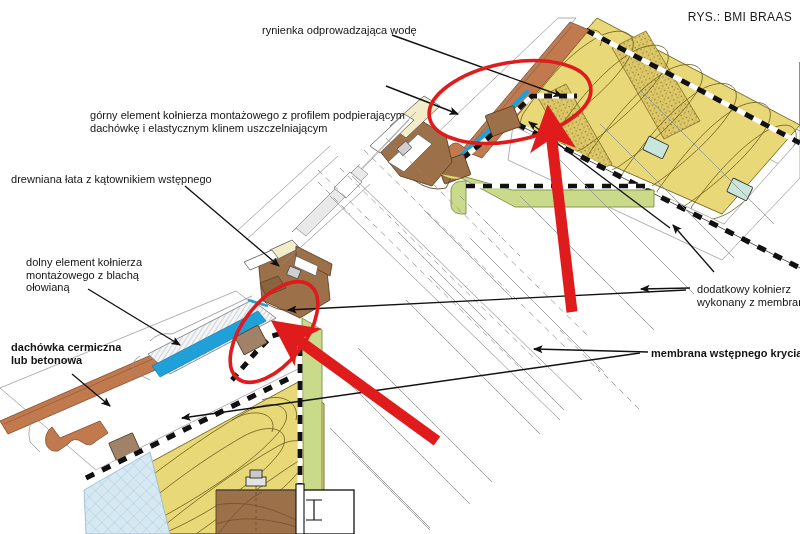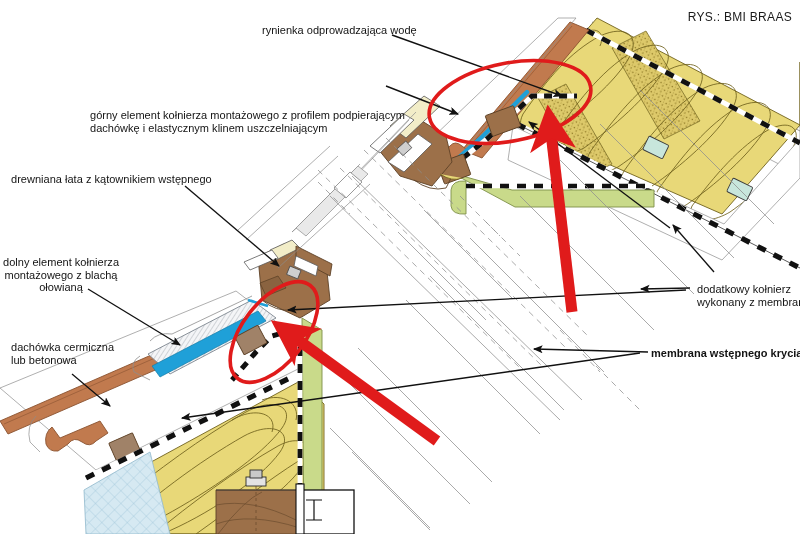--- a/index.html
+++ b/index.html
@@ -271,19 +271,19 @@
         <line x1="437" y1="441" x2="294" y2="337" stroke="#e01b1b" stroke-width="11" marker-end="url(#mk-arrow-red)"></line>
       </g>
 
 </svg>
 </div>
 
 <div id="labels">
     <div class="lbl" style="left: 262px; top: 24px;">rynienka odprowadzająca wodę</div>
     <div class="lbl" style="left: 90px; top: 69px; margin-top: 40px;">górny element kołnierza montażowego z profilem podpierającym<br>dachówkę i elastycznym klinem uszczelniającym</div>
     <div class="lbl" style="left: 11px; top: 173px;">drewniana łata z kątownikiem wstępnego</div>
-    <div class="lbl" style="left: 3px; top: 256px; text-align: center;">dolny element kołnierza<br>montażowego z blachą<br>ołowianą</div>
-    <div class="lbl" style="left: 11px; top: 341px;">dachówka cermiczna<br>lub betonowa</div>
+    <div class="lbl" style="left: 26px; top: 256px;">dolny element kołnierza<br>montażowego z blachą<br>ołowianą</div>
+    <div class="lbl" style="left: 11px; top: 341px; font-weight: bold;">dachówka cermiczna<br>lub betonowa</div>
     <div class="lbl" style="left: 697px; top: 283px;">dodatkowy kołnierz<br>wykonany z membrany</div>
     <div class="lbl" style="left: 651px; top: 347px; font-weight: bold;">membrana wstępnego krycia</div>
   </div>
 
 <div class="lbl credit" id="credit" style="right:8px;top:11px;">RYS.: BMI BRAAS</div>
 
 </body></html>

